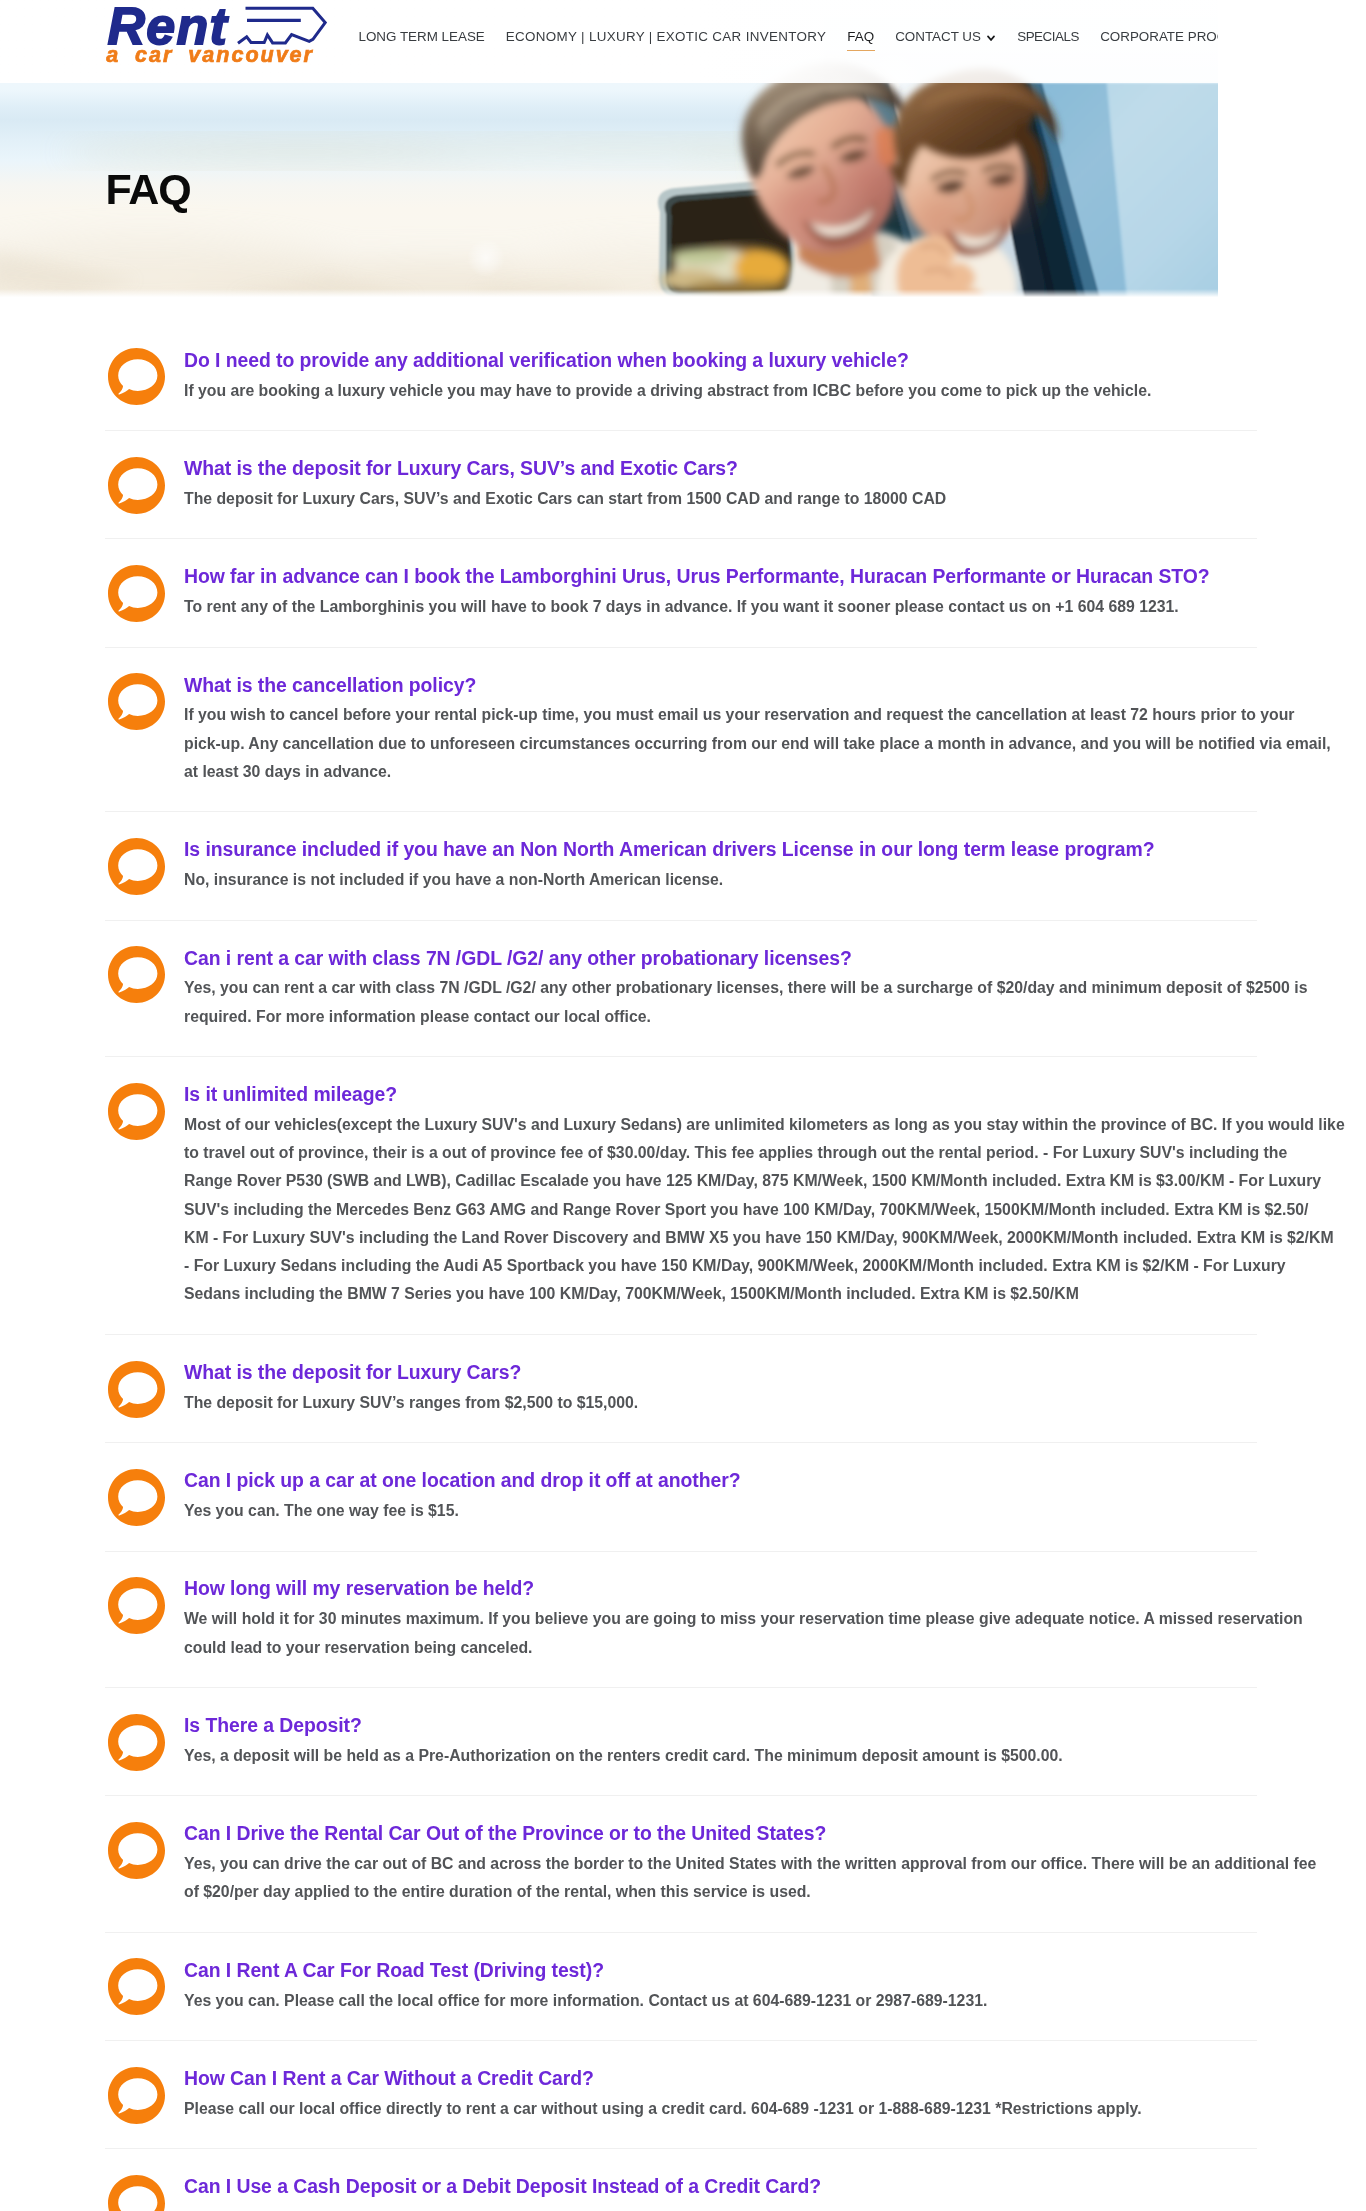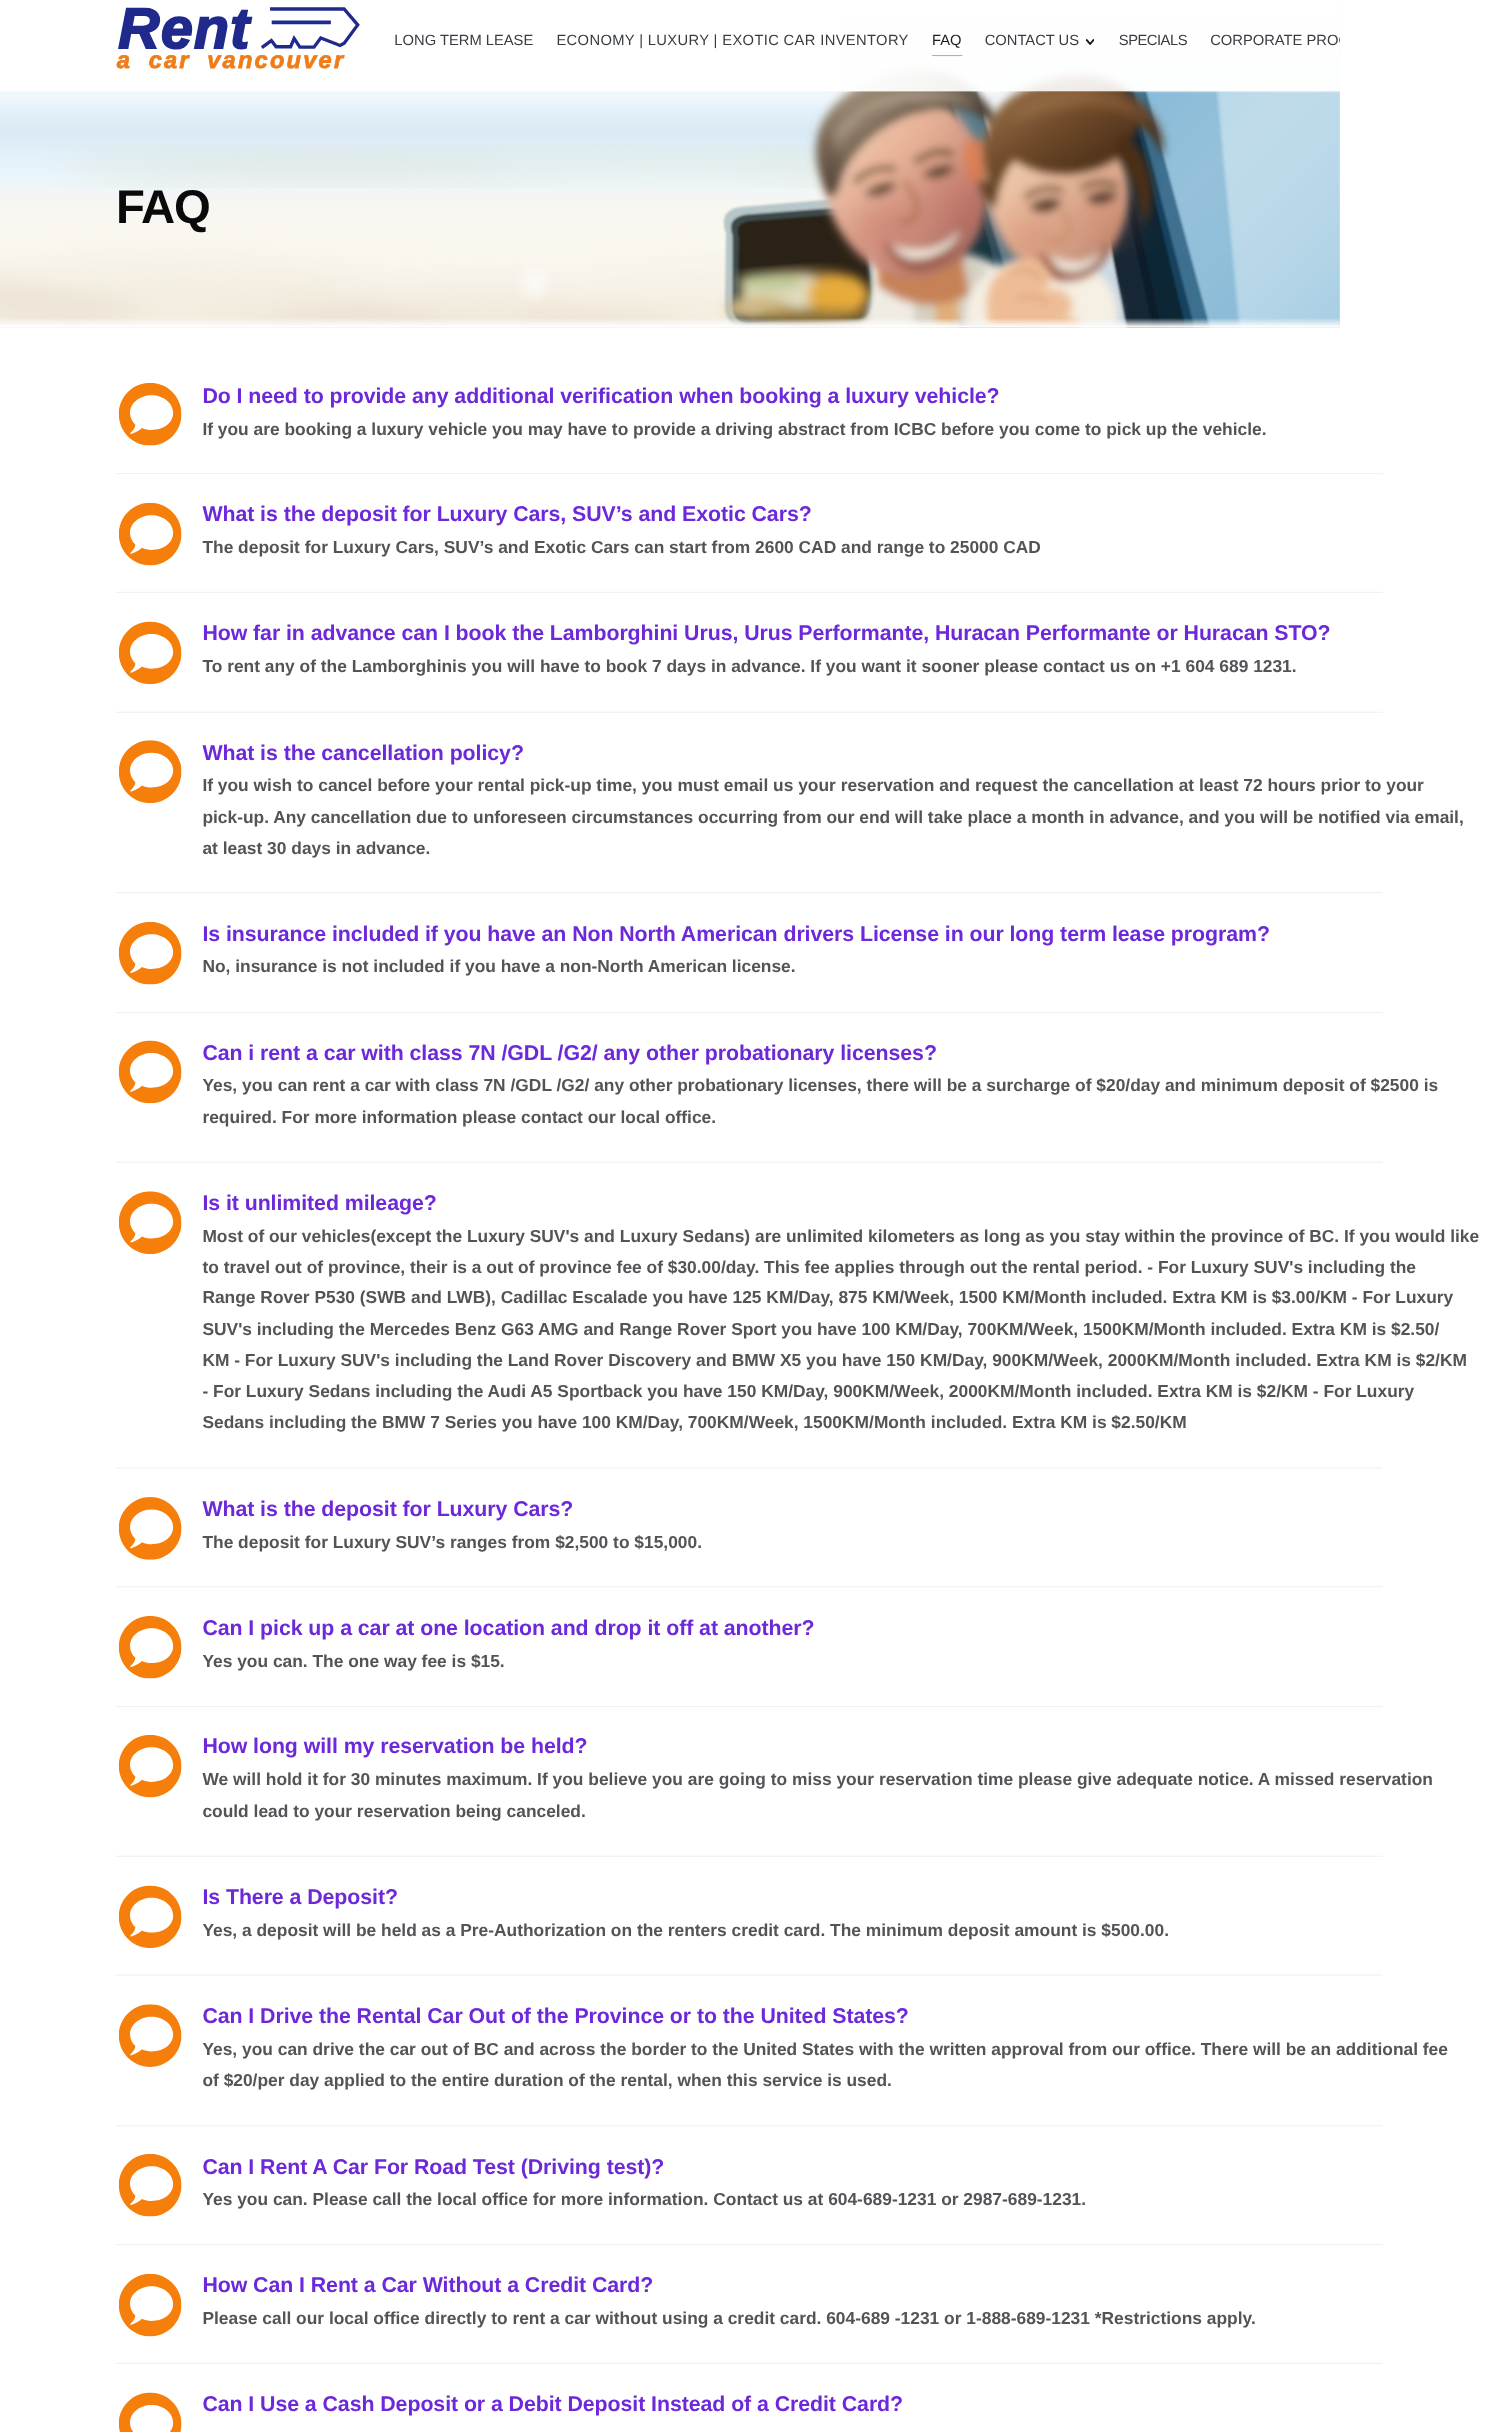--- a/index.html
+++ b/index.html
@@ -375,21 +375,21 @@
         </div>
       </div>
       <div class="faq-item">
         <div class="faq-ico">
           <svg viewBox="0 0 57 57">
             <path fill="#F67F0C" fill-rule="evenodd" d="M28.5 0 C12.76 0 0 12.76 0 28.5 C0 44.24 12.76 57 28.5 57 C44.24 57 57 44.24 57 28.5 C57 12.76 44.24 0 28.5 0 Z M29.8 11.3 C19.0 11.3 10.2 18.5 10.2 27.5 C10.2 31.6 12.1 35.3 15.1 38.1 C14.8 40.9 13.2 43.3 10.7 45.4 C10.1 45.9 10.6 46.8 11.3 46.5 C15.6 45.0 18.8 43.2 21.1 41.0 C23.7 42.2 26.6 42.9 29.8 42.9 C40.6 42.9 49.4 36.4 49.4 27.5 C49.4 18.5 40.6 11.3 29.8 11.3 Z"></path>
           </svg>
         </div>
         <div class="faq-body">
           <h3 class="faq-q">What is the deposit for Luxury Cars, SUV’s and Exotic Cars?</h3>
-          <p class="faq-a">The deposit for Luxury Cars, SUV’s and Exotic Cars can start from 2600 CAD and range to 25000 CAD</p>
+          <p class="faq-a">The deposit for Luxury Cars, SUV’s and Exotic Cars can start from 1500 CAD and range to 18000 CAD</p>
         </div>
       </div>
       <div class="faq-item">
         <div class="faq-ico">
           <svg viewBox="0 0 57 57">
             <path fill="#F67F0C" fill-rule="evenodd" d="M28.5 0 C12.76 0 0 12.76 0 28.5 C0 44.24 12.76 57 28.5 57 C44.24 57 57 44.24 57 28.5 C57 12.76 44.24 0 28.5 0 Z M29.8 11.3 C19.0 11.3 10.2 18.5 10.2 27.5 C10.2 31.6 12.1 35.3 15.1 38.1 C14.8 40.9 13.2 43.3 10.7 45.4 C10.1 45.9 10.6 46.8 11.3 46.5 C15.6 45.0 18.8 43.2 21.1 41.0 C23.7 42.2 26.6 42.9 29.8 42.9 C40.6 42.9 49.4 36.4 49.4 27.5 C49.4 18.5 40.6 11.3 29.8 11.3 Z"></path>
           </svg>
         </div>
         <div class="faq-body">
           <h3 class="faq-q">How far in advance can I book the Lamborghini Urus, Urus Performante, Huracan Performante or Huracan STO?</h3>

